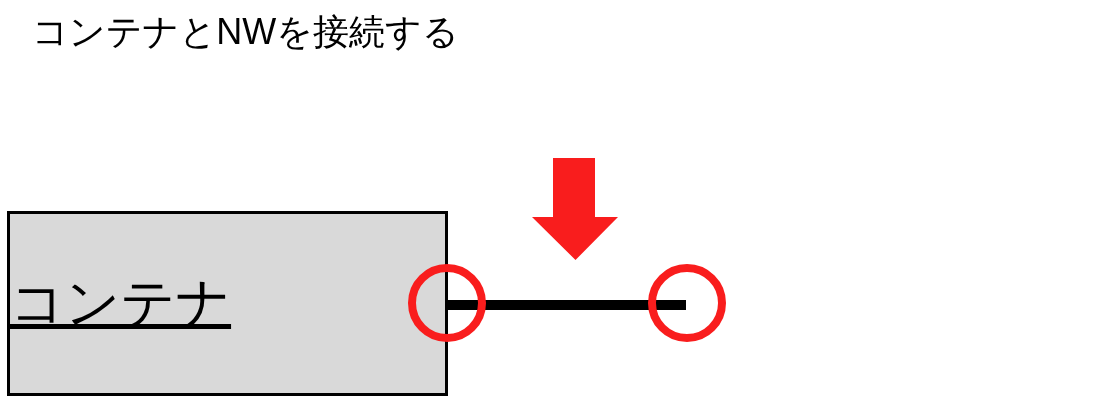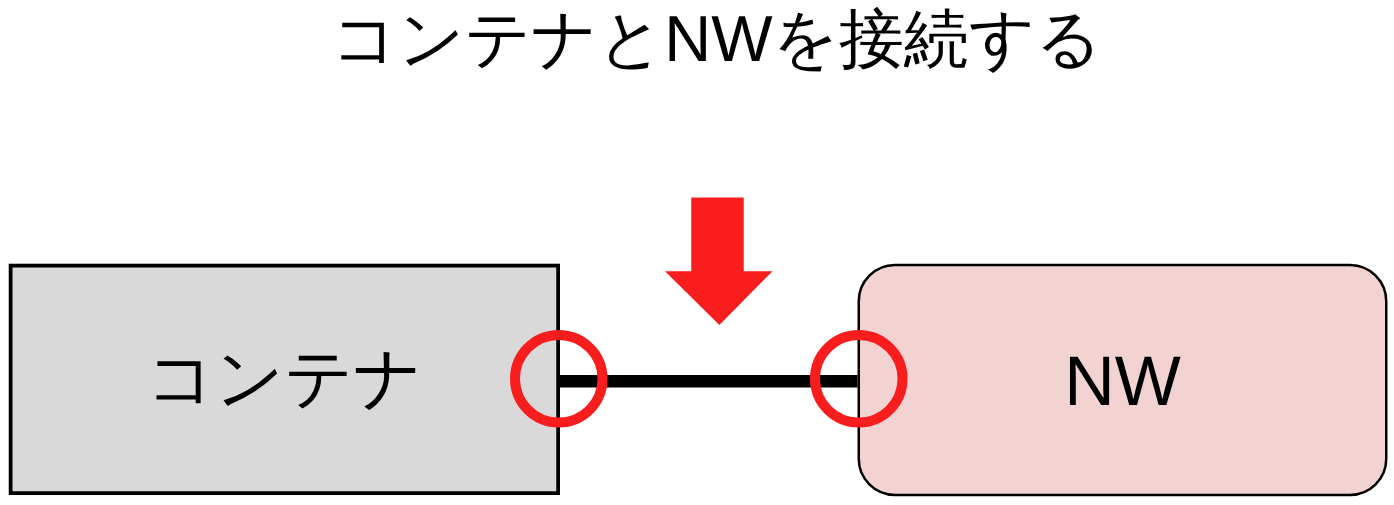--- a/index.html
+++ b/index.html
@@ -14,40 +14,39 @@
     background: var(--background, #ffffff);
     overflow: hidden;
     font-family: "Liberation Sans", "DejaVu Sans", sans-serif;
     color: var(--text, #000000);
   }
   .title {
     position: absolute;
     top: 2px;
     left: 32px;
     right: 0;
-    text-align: center;
-    font-size: 52px;
+    font-size: 36px;
     line-height: 60px;
     font-weight: 400;
     white-space: nowrap;
     color: var(--text, #000000);
   }
   .down-arrow {
     position: absolute;
     left: 530px;
     top: 156px;
     width: 90px;
     height: 106px;
   }
   .box {
     position: absolute;
     display: flex;
     align-items: center;
-    justify-content: center;
     box-sizing: border-box;
+    text-decoration: underline;
   }
   .box-container {
     left: 7px;
     top: 211px;
     width: 441px;
     height: 185px;
     background: var(--container_fill, #d9d9d9);
     border: 3px solid var(--line, #000000);
     font-size: 54px;
   }
@@ -91,22 +90,19 @@
   </div>
 
   <svg class="down-arrow" viewBox="0 0 90 106" xmlns="http://www.w3.org/2000/svg" aria-hidden="true">
     <polygon points="23,2 65,2 65,61 88,61 45.5,104 2,61 23,61" fill="var(--red, #f91d1d)"></polygon>
   </svg>
 
   <div class="box box-container">
     <span>コンテナ</span>
   </div>
 
-  <div class="box box-network">
-    <span>NW</span>
-  </div>
 
   <div class="connector"></div>
 
   <div class="conn-circle left"></div>
   <div class="conn-circle right"></div>
 
 </div>
 
 </body></html>

